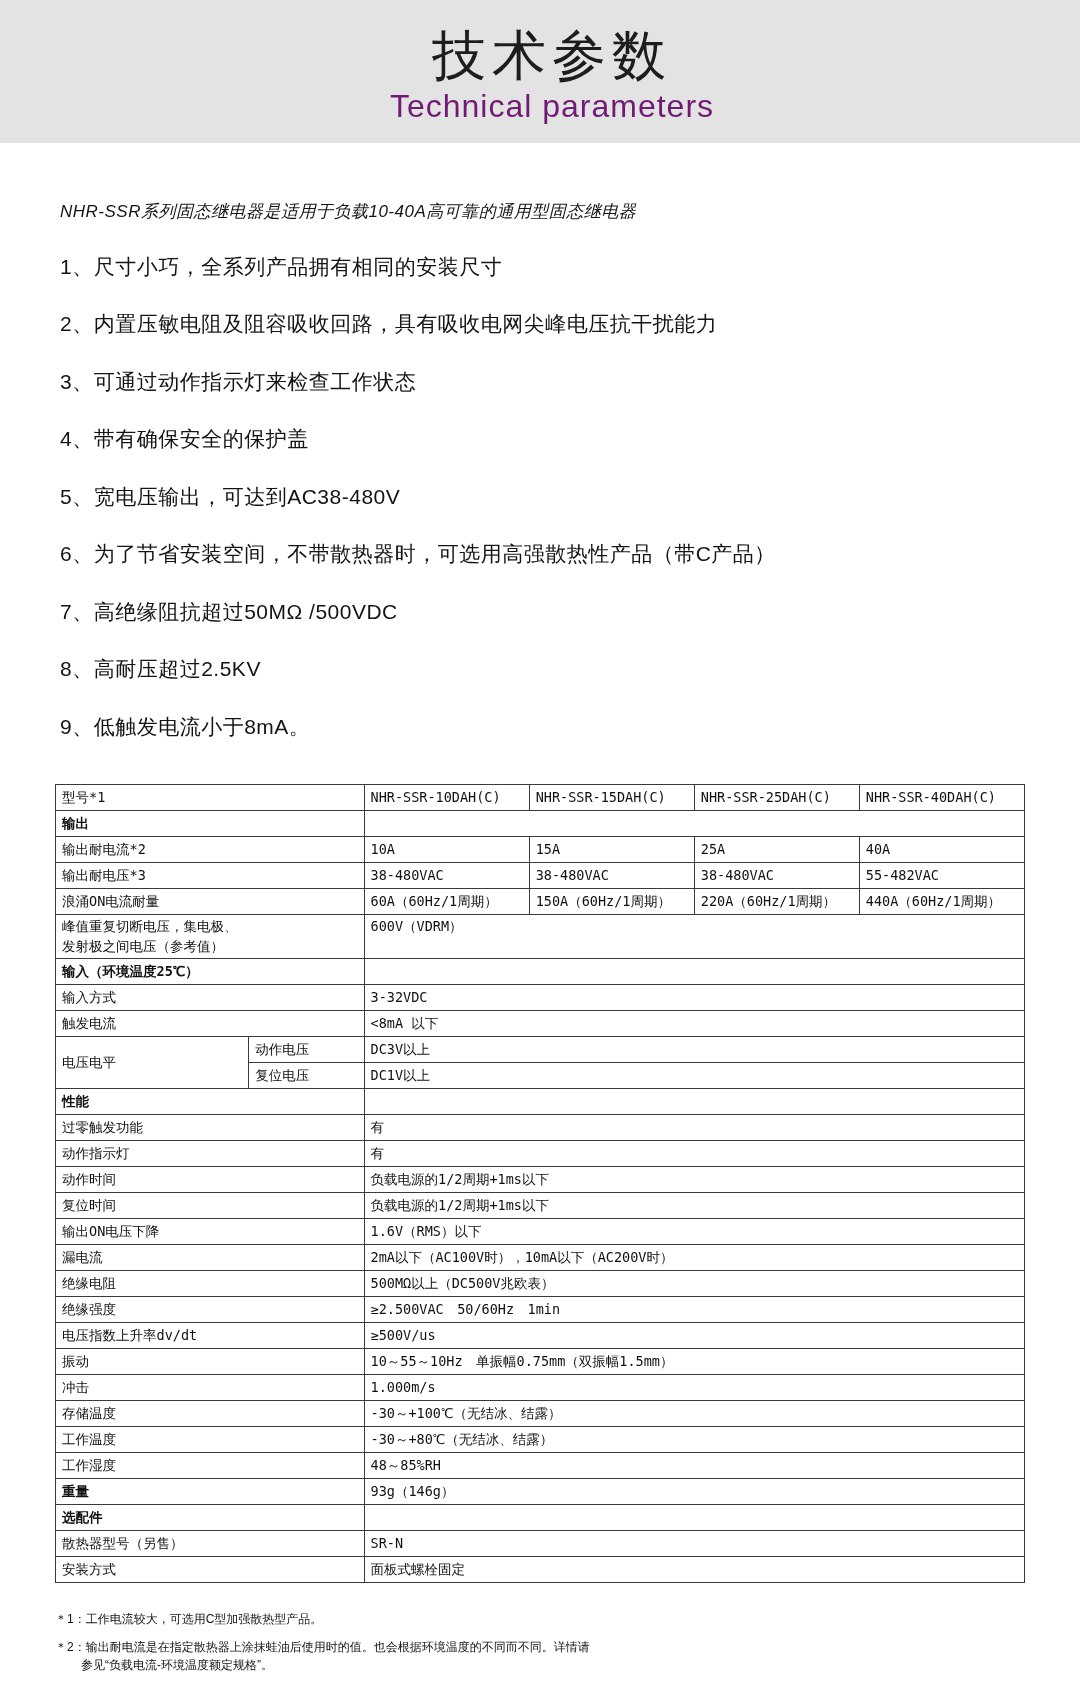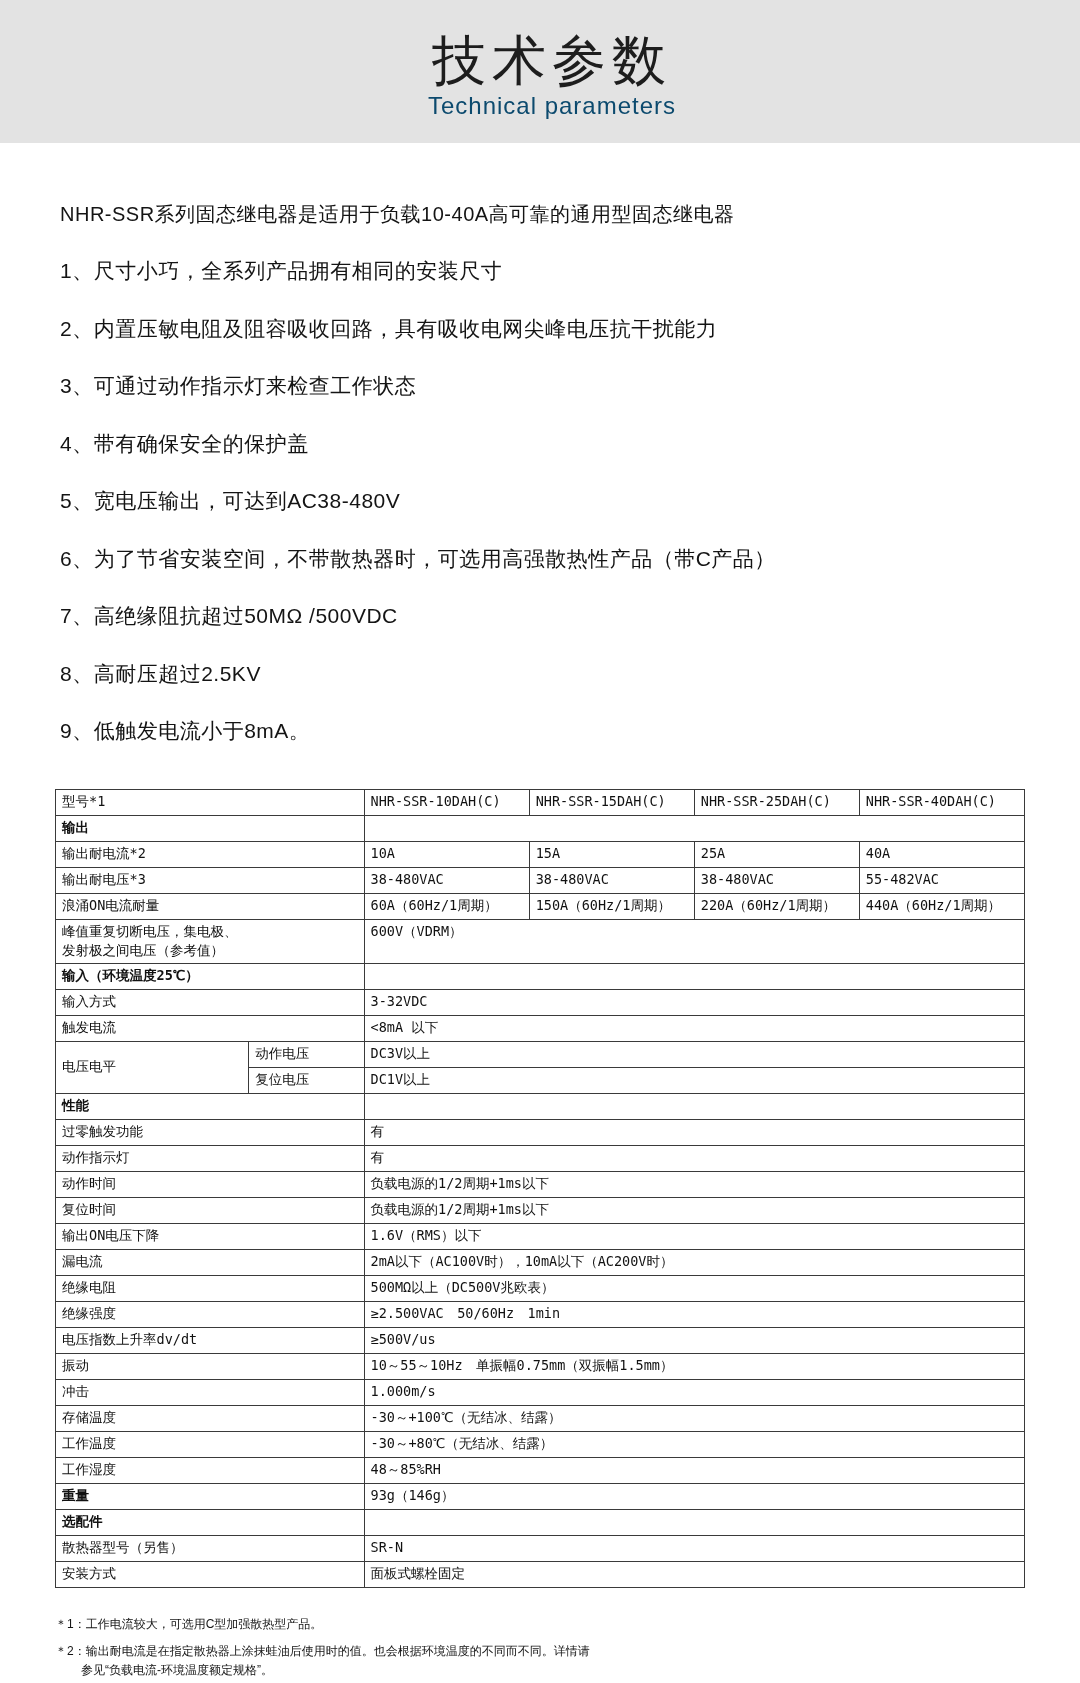--- a/index.html
+++ b/index.html
@@ -29,37 +29,38 @@
     padding-left: 24px;
   }
   .banner-title {
     font-size: 54px;
     letter-spacing: 6px;
     color: #1d1d1d;
     line-height: 1.1;
     font-weight: 400;
   }
   .banner-sub {
-    font-size: 24px;
-    color: #0c4a6e;
+    font-size: 32px;
+    color: #701a75;
     letter-spacing: 1px;
     margin-top: 2px;
     font-weight: 300;
   }
   
   .content {
     padding: 40px 60px 0 60px;
     box-sizing: border-box;
   }
   .intro {
-    font-size: 20px;
+    font-size: 17px;
     line-height: 1.5;
     margin: 16px 0 0 0;
     letter-spacing: 0.5px;
     color: #141414;
+    font-style: italic;
   }
   .feature {
     font-size: 21px;
     line-height: 1.5;
     margin: 26px 0 0 0;
     letter-spacing: 0.5px;
     color: #141414;
   }
   
   .spec-wrap {

